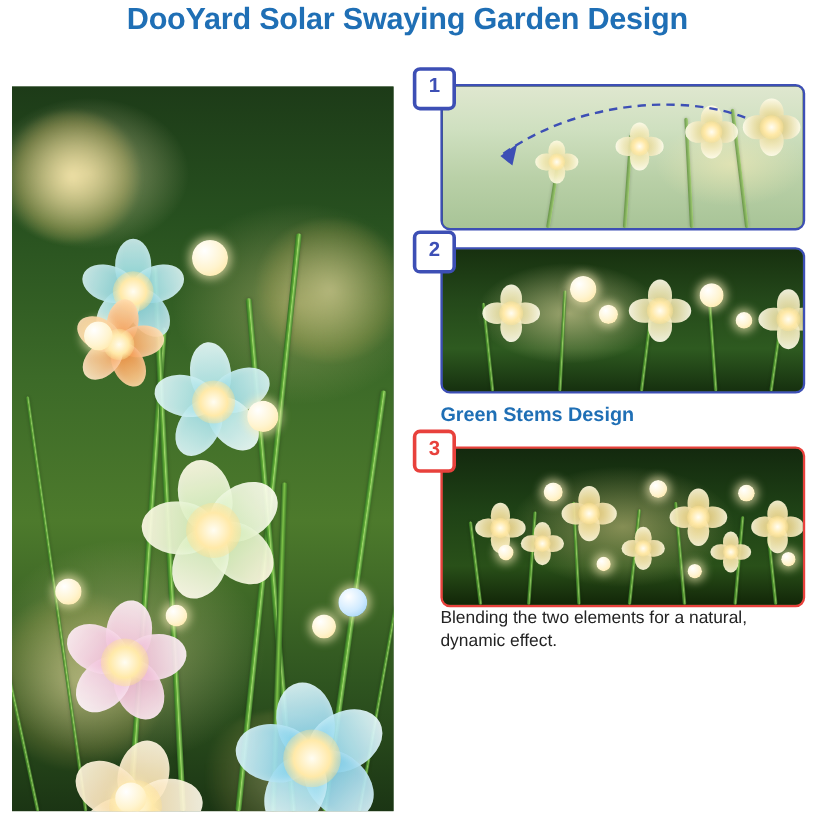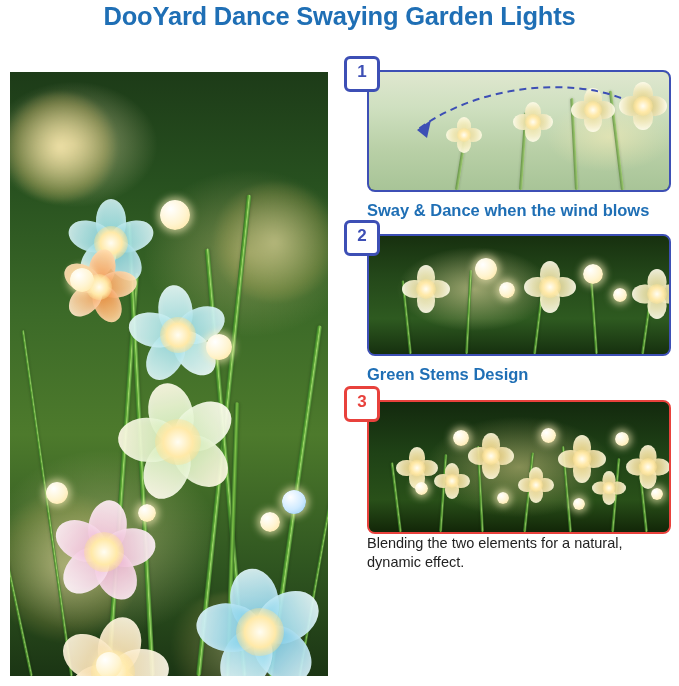--- a/index.html
+++ b/index.html
@@ -189,21 +189,21 @@
     top: 0;
     width: 100%;
     height: 100%;
   }
 </style>
 </head>
 <body>
 
 <div class="page">
 
-  <div class="headline">DooYard Dance Swaying Garden Lights</div>
+  <div class="headline">DooYard Solar Swaying Garden Design</div>
 
   <div class="hero">
     <div class="hero-bg"></div>
 
     <div class="blur-warm" style="left:-10px; top:20px; width:120px; height:110px;"></div>
     <div class="blur-warm" style="left:200px; top:110px; width:130px; height:120px; opacity:.6;"></div>
     <div class="blur-warm" style="left:-20px; top:420px; width:150px; height:150px; opacity:.55;"></div>
     <div class="blur-warm" style="left:150px; top:520px; width:160px; height:110px; opacity:.4;"></div>
 
     <div class="stem" style="left:96px; top:200px; height:404px; transform:rotate(4deg);"></div>
@@ -328,21 +328,20 @@
           <div class="petal" style="width:20px; height:24px; background:linear-gradient(180deg,#fffce8,#dcc86c); transform:translate(-50%,-100%) rotate(180deg);"></div>
           <div class="petal" style="width:20px; height:24px; background:linear-gradient(180deg,#fffce8,#cfb84e); transform:translate(-50%,-100%) rotate(270deg);"></div>
           <div class="core" style="width:20px; height:20px;"></div>
         </div>
 
         <svg class="arrow-svg" viewBox="0 0 300 118">
           <path d="M252 26 C 200 6, 110 12, 48 58" fill="none" stroke="#3d4fb5" stroke-width="2" stroke-dasharray="7 5"></path>
           <path d="M48 58 L 62 48 L 58 66 Z" fill="#3d4fb5"></path>
         </svg>
       </div>
-      <div class="f-title">Sway &amp; Dance when the wind blows</div>
     </div>
 
     <div class="feature" style="margin-top:14px;">
       <div class="badge">2</div>
       <div class="thumb">
         <div class="thumb-bg t2-bg"></div>
         <div class="stem thin" style="left:40px; top:44px; height:74px; transform:rotate(-6deg);"></div>
         <div class="stem thin" style="left:96px; top:34px; height:84px; transform:rotate(3deg);"></div>
         <div class="stem thin" style="left:164px; top:40px; height:78px; transform:rotate(7deg);"></div>
         <div class="stem thin" style="left:226px; top:30px; height:88px; transform:rotate(-4deg);"></div>

